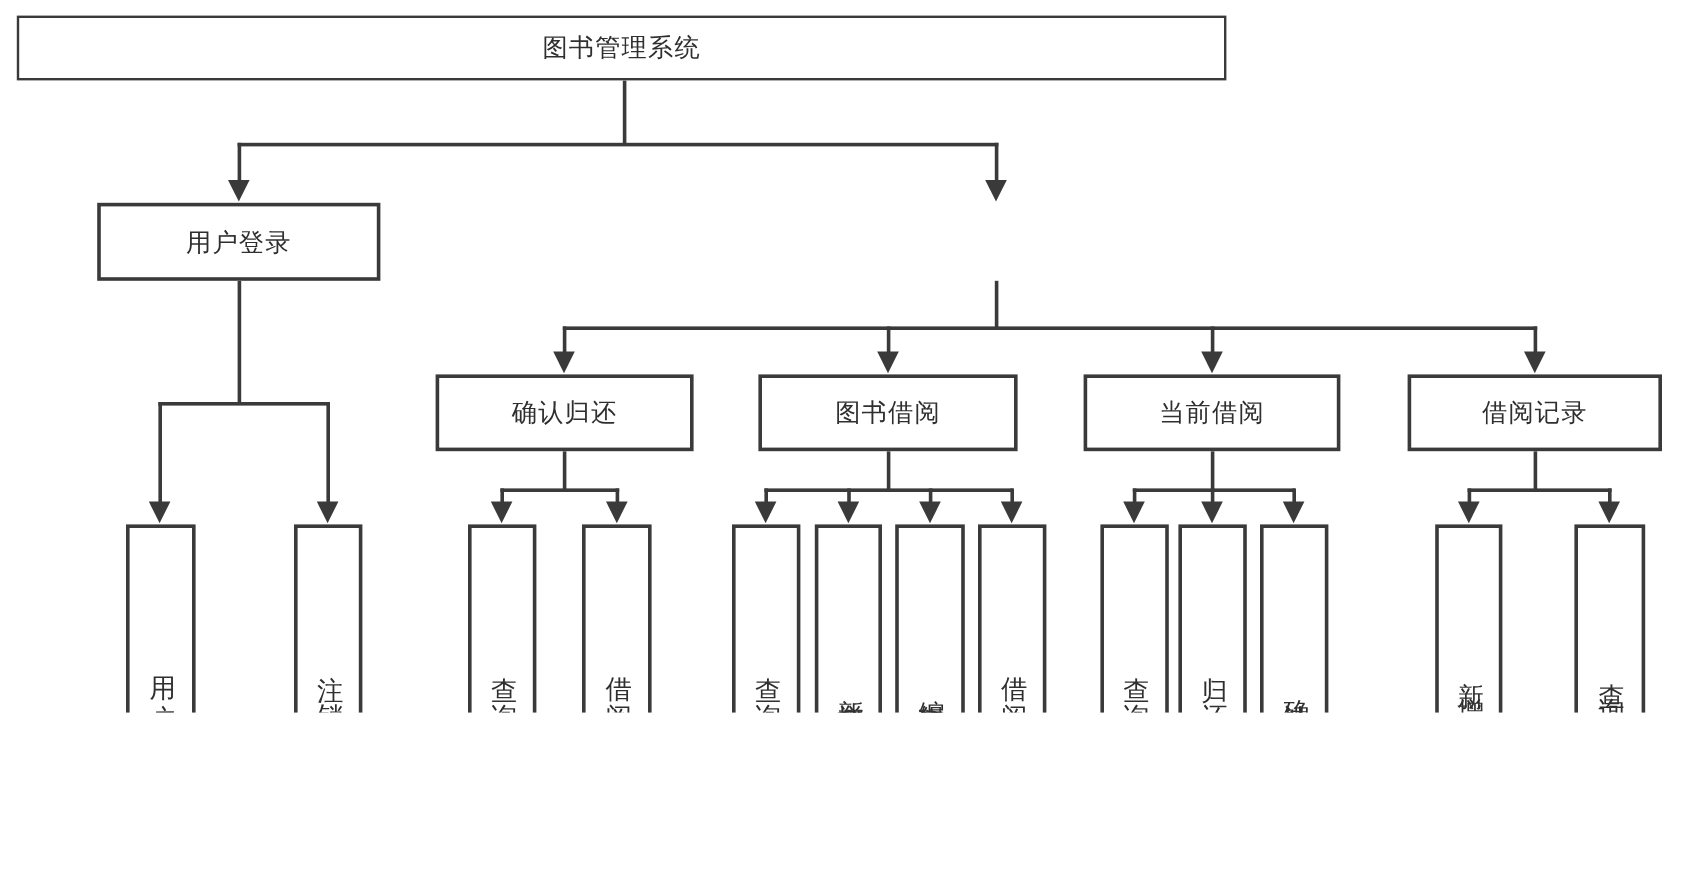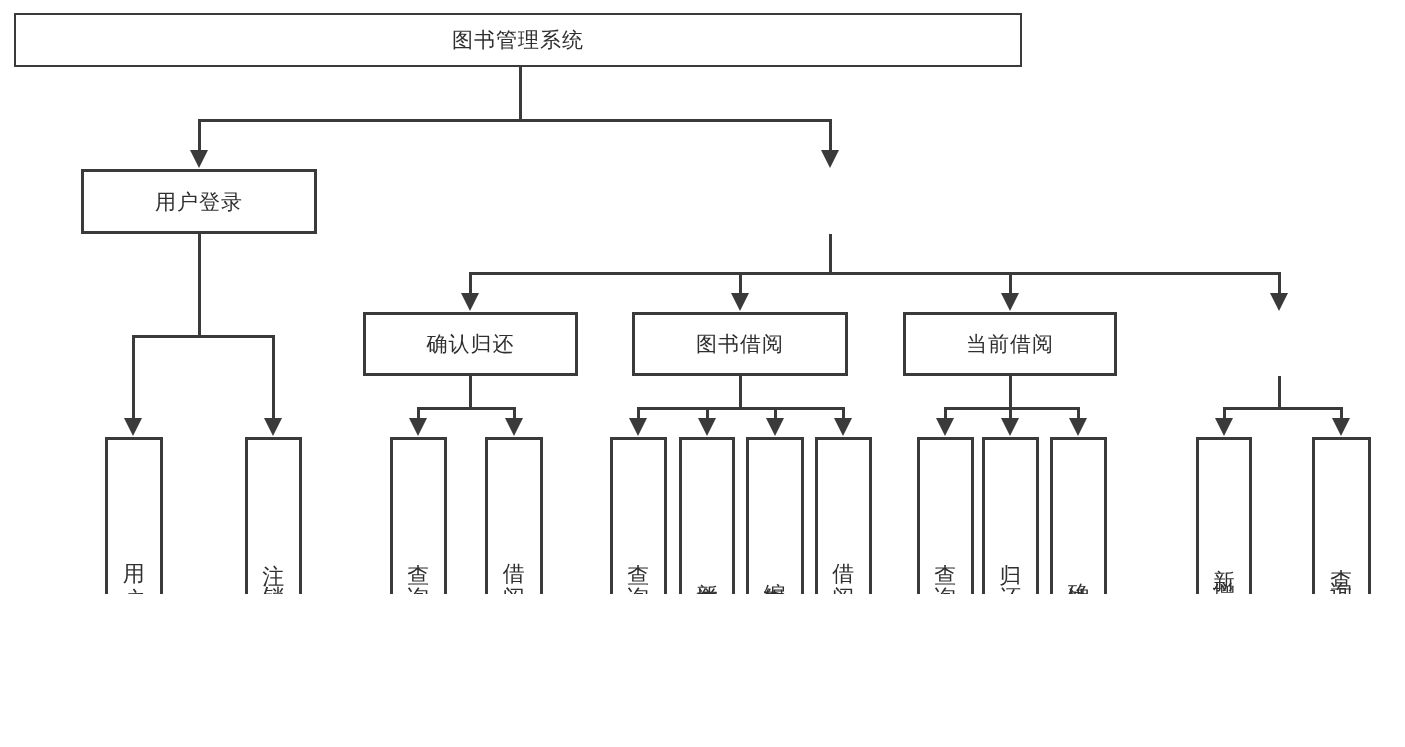--- a/index.html
+++ b/index.html
@@ -1,18 +1,18 @@
 <!DOCTYPE html>
 <html><head>
 <meta charset="utf-8">
 <style>
   html,body{margin:0;padding:0;background:#fff;}
   .canvas{
     position:relative;width:1405px;height:594px;background:#ffffff;overflow:hidden;
-    font-family:Liberation Serif, serif;color:#2f2f2f;
+    font-family:Liberation Mono, monospace;color:#2f2f2f;
   }
   .box{
     position:absolute;box-sizing:border-box;border:3px solid #3a3a3a;background:#fff;
     display:flex;align-items:center;justify-content:center;font-size:21px;color:#2f2f2f;
     letter-spacing:1px;
   }
   .box.thin{border-width:2px;}
   .leaf{top:437px;height:298px;font-size:22px;}
   .vtext{writing-mode:vertical-lr;text-orientation:mixed;line-height:1.15;}
   .pitch4{letter-spacing:23px;margin-top:12px;}
@@ -105,20 +105,23 @@
 
   <div class="box" style="left:363px;top:312px;width:215px;height:64px">
     <span>确认归还</span>
   </div>
   <div class="box" style="left:903px;top:312px;width:214px;height:64px">
     <span>当前借阅</span>
   </div>
   <div class="box" style="left:632px;top:312px;width:216px;height:64px">
     <span>图书借阅</span>
   </div>
+  <div class="box" style="left:1173px;top:312px;width:212px;height:64px">
+    <span>借阅记录</span>
+  </div>
 
   <div class="box leaf" style="left:105px;width:58px">
     <span class="vtext pitch4">用户登录</span>
   </div>
   <div class="box leaf" style="left:245px;width:57px">
     <span class="vtext pitch4">注销登录</span>
   </div>
 
   <div class="box leaf" style="left:390px;width:57px">
     <span class="vtext pitch4">查询图书</span>

